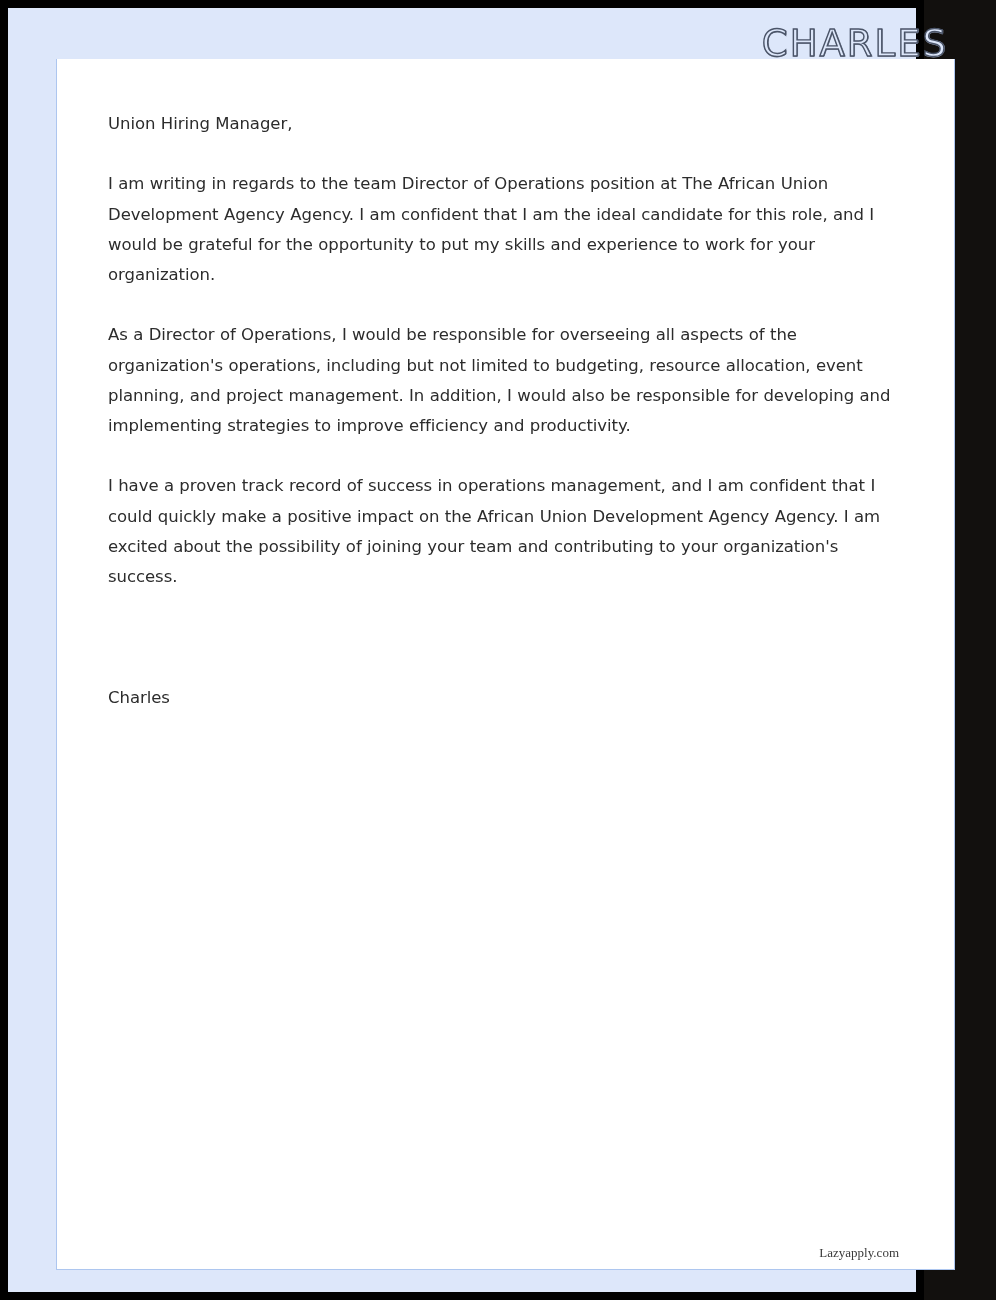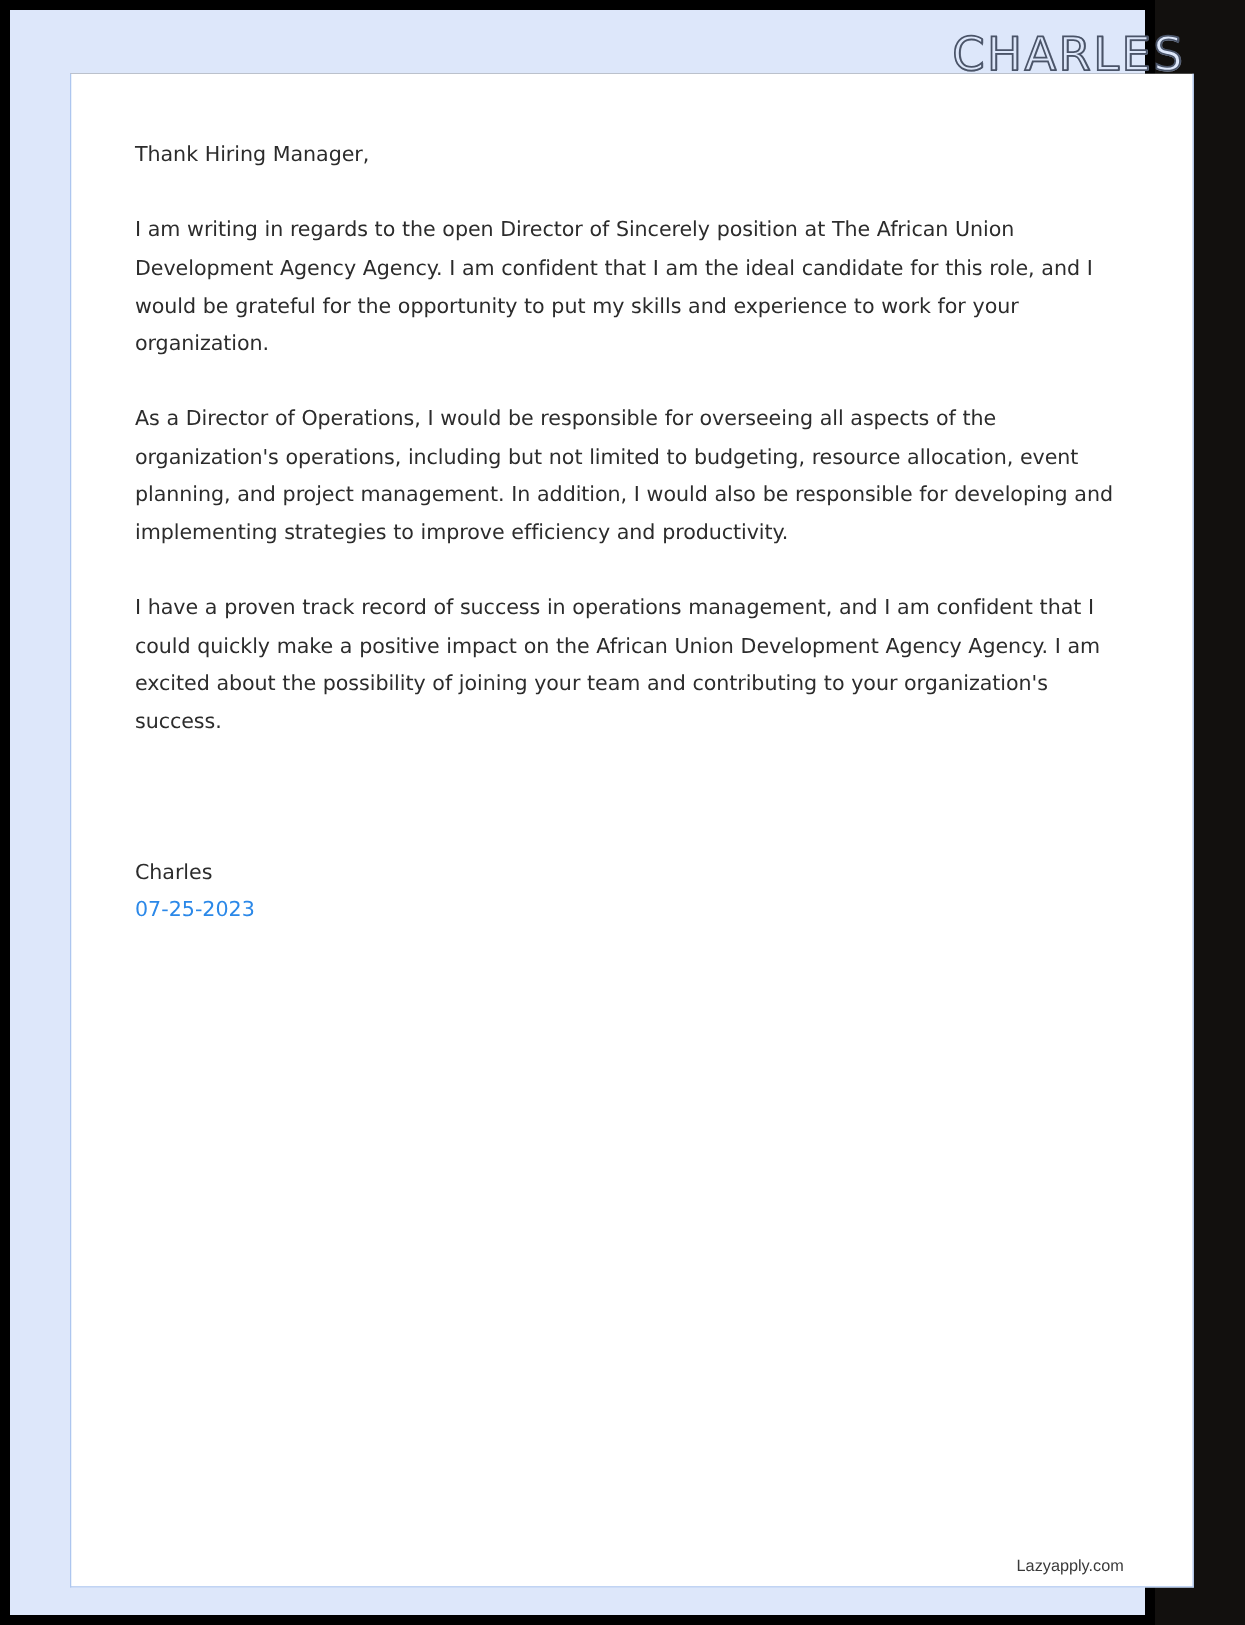--- a/index.html
+++ b/index.html
@@ -101,21 +101,21 @@
     line-height: 30.2px;
     color: #2b88e8;
     margin: 0;
   }
 
   
   .doc-footer {
     position: absolute;
     right: 55px;
     bottom: 8px;
-    font-family: Liberation Sans, sans-serif;
+    font-family: Liberation Serif, serif;
     font-size: 13px;
     line-height: 16px;
     color: #3a3a3a;
     text-align: right;
   }
 </style>
 </head>
 <body>
 
 <div class="page-frame">
@@ -123,45 +123,44 @@
   <div class="masthead">
     <div class="masthead-name">CHARLES</div>
   </div>
 
   <div class="document-topbar"></div>
 
   <div class="document">
 
     <div class="letter-body">
 
-      <p class="letter-line">Thank Hiring Manager,</p>
+      <p class="letter-line">Union Hiring Manager,</p>
 
       <div class="spacer-line"></div>
 
-      <p class="letter-para">I am writing in regards to the open Director of Sincerely position at The African Union Development Agency Agency. I am confident that I am the ideal candidate for this role, and I would be grateful for the opportunity to put my skills and experience to work for your organization.</p>
+      <p class="letter-para">I am writing in regards to the team Director of Operations position at The African Union Development Agency Agency. I am confident that I am the ideal candidate for this role, and I would be grateful for the opportunity to put my skills and experience to work for your organization.</p>
 
       <div class="spacer-line"></div>
 
       <p class="letter-para">As a Director of Operations, I would be responsible for overseeing all aspects of the organization's operations, including but not limited to budgeting, resource allocation, event planning, and project management. In addition, I would also be responsible for developing and implementing strategies to improve efficiency and productivity.</p>
 
       <div class="spacer-line"></div>
 
       <p class="letter-para">I have a proven track record of success in operations management, and I am confident that I could quickly make a positive impact on the African Union Development Agency Agency. I am excited about the possibility of joining your team and contributing to your organization's success.</p>
 
       <div class="spacer-line"></div>
 
 
       <div class="spacer-line"></div>
 
 
       <div class="spacer-line"></div>
 
       <p class="letter-line">Charles</p>
 
-      <p class="date-line">07-25-2023</p>
 
     </div>
 
     <div class="doc-footer">Lazyapply.com</div>
 
   </div>
 
 </div>
 
 </body></html>

